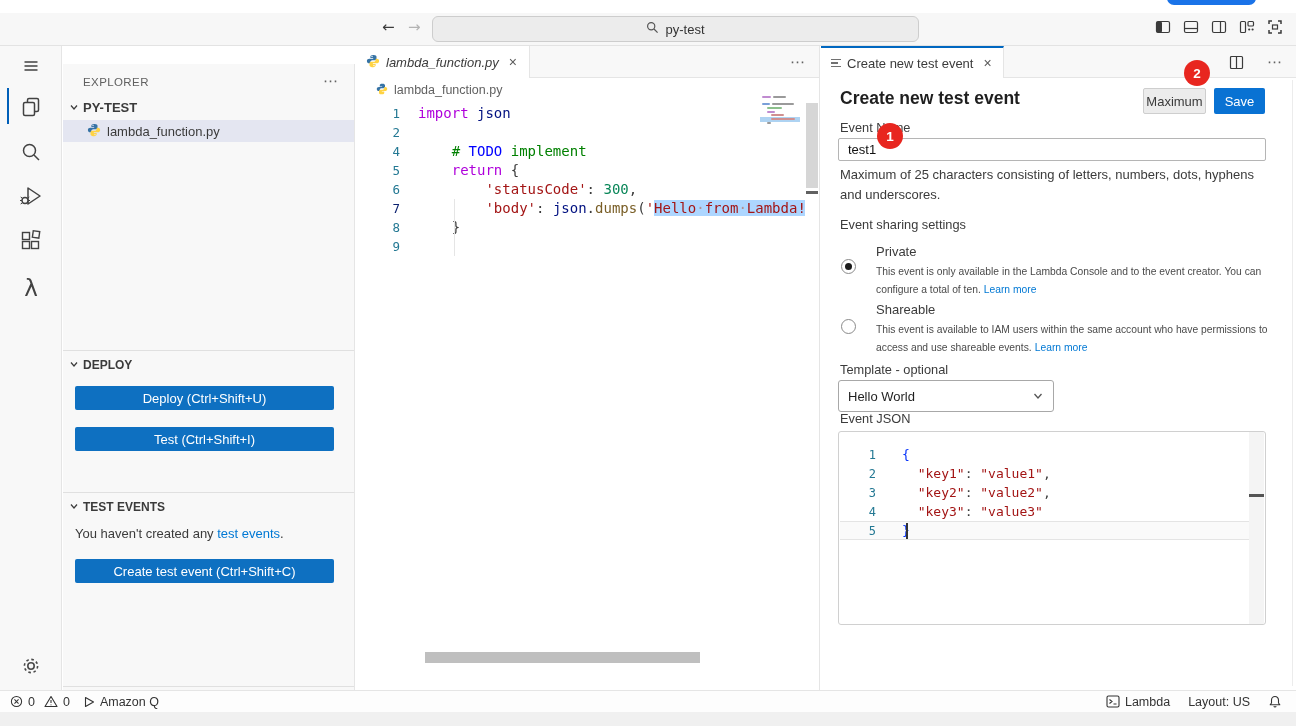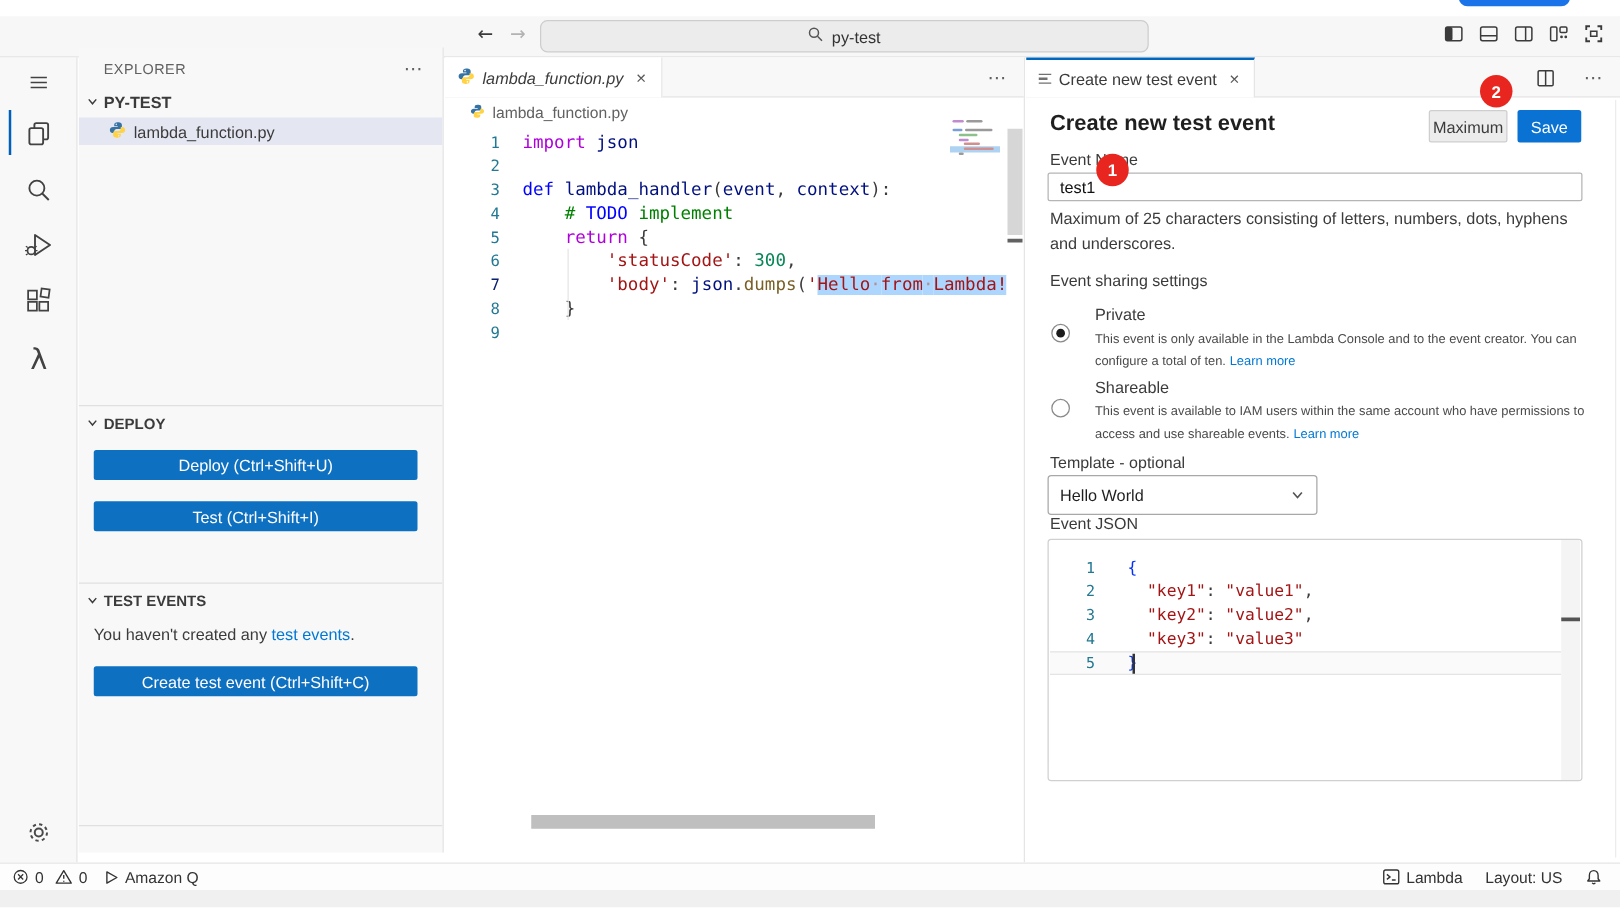--- a/index.html
+++ b/index.html
@@ -19,21 +19,21 @@
   .win-icons { right:12px; top:5px; display:flex; gap:10px; }
   .win-icons svg { display:block; }
 
   
   .activitybar { left:0; top:46px; width:62px; height:644px; background:#f8f8f8; border-right:1px solid #e5e5e5; }
   .ab-icon { position:absolute; left:15px; width:32px; height:32px; display:flex; align-items:center; justify-content:center; color:#424242; }
   .ab-active-bar { position:absolute; left:7px; top:42px; width:2px; height:36px; background:#005fb8; }
   .lambda-glyph { font-size:23px; color:#424242; font-family:"DejaVu Sans",sans-serif; }
 
   
-  .sidebar { left:63px; top:38px; width:292px; height:644px; background:#f8f8f8; border-right:1px solid #e5e5e5; overflow:hidden; }
+  .sidebar { left:63px; top:64px; width:292px; height:644px; background:#f8f8f8; border-right:1px solid #e5e5e5; overflow:hidden; }
   .sb-title { position:absolute; left:20px; top:12px; font-size:11.5px; letter-spacing:.4px; color:#616161; }
   .sb-dots { position:absolute; right:16px; top:8px; font-size:15px; color:#616161; cursor:pointer; }
   .tree-row { position:absolute; left:0; width:100%; height:22px; display:flex; align-items:center; font-size:13px; color:#3b3b3b; }
   .row-pytest { top:32px; font-weight:bold; padding-left:6px; gap:4px; }
   .row-file { top:56px; background:#e4e6f1; padding-left:24px; gap:6px; }
   .sb-sep { position:absolute; left:0; width:100%; height:1px; background:#e0e0e0; }
   .sb-section-header { position:absolute; left:0; width:100%; height:22px; display:flex; align-items:center; gap:4px; padding-left:6px;
                        font-size:12px; font-weight:bold; color:#3b3b3b; }
   .sb-btn { position:absolute; left:12px; width:259px; height:24px; background:#0e70c1; color:#fff; border:none; border-radius:2px;
             font-size:13px; font-family:"Liberation Sans",sans-serif; cursor:pointer; }
@@ -274,21 +274,20 @@
     <span><svg width="12" height="12" viewBox="0 0 16 16">
           <path fill="#3673a5" d="M8 1C6 1 5 1.9 5 3.1V4.6h3.2v.7H3.9C2.3 5.3 1 6.3 1 8s1.2 2.7 2.6 2.7H5V9.2C5 8 6 7.1 7.2 7.1h3C11.2 7.1 12 6.3 12 5.3V3.1C12 1.9 10.7 1 9 1H8z"></path>
           <path fill="#ffd343" d="M8 15c2 0 3-.9 3-2.1V11.4H7.8v-.7h4.3c1.6 0 2.9-1 2.9-2.7s-1.2-2.7-2.6-2.7H11v1.5C11 8 10 8.9 8.8 8.9h-3C4.8 8.9 4 9.7 4 10.7v2.2C4 14.1 5.3 15 7 15h1z"></path>
         </svg></span>
     <span>lambda_function.py</span>
   </div>
 
   <div class="code" id="py-code">
       <div class="cl"><span class="ln">1</span><span class="lt"><span class="tk-kw2">import</span><span class="tk-pl"> </span><span class="tk-var">json</span></span></div>
       <div class="cl"><span class="ln">2</span><span class="lt"></span></div>
-      <div class="cl"><span class="ln">3</span><span class="lt"><span class="tk-kw">def</span><span class="tk-pl"> </span><span class="tk-var">lambda_handler</span><span class="tk-pl">(</span><span class="tk-var">event</span><span class="tk-pl">, </span><span class="tk-var">context</span><span class="tk-pl">):</span></span></div>
       <div class="cl"><span class="ln">4</span><span class="lt"><span class="tk-pl">    </span><span class="tk-com"># </span><span class="tk-todo">TODO</span><span class="tk-com"> implement</span></span></div>
       <div class="cl"><span class="ln">5</span><span class="lt"><span class="tk-pl">    </span><span class="tk-kw2">return</span><span class="tk-pl"> {</span></span></div>
       <div class="cl"><span class="ln">6</span><span class="lt"><span class="tk-pl">        </span><span class="tk-str">'statusCode'</span><span class="tk-pl">: </span><span class="tk-num">300</span><span class="tk-pl">,</span></span></div>
       <div class="cl"><span class="ln cur">7</span><span class="lt"><span class="tk-pl">        </span><span class="tk-str">'body'</span><span class="tk-pl">: </span><span class="tk-var">json</span><span class="tk-pl">.</span><span class="tk-fn">dumps</span><span class="tk-pl">(</span><span class="tk-str">'</span><span class="tk-str tk-sel">Hello</span><span class="tk-ws tk-sel">·</span><span class="tk-str tk-sel">from</span><span class="tk-ws tk-sel">·</span><span class="tk-str tk-sel">Lambda!</span></span></div>
       <div class="cl"><span class="ln">8</span><span class="lt"><span class="tk-pl">    </span><span class="tk-pl">}</span></span></div>
       <div class="cl"><span class="ln">9</span><span class="lt"></span></div>
     </div>
   <div class="indent-guide"></div>
 
   <div class="minimap">

